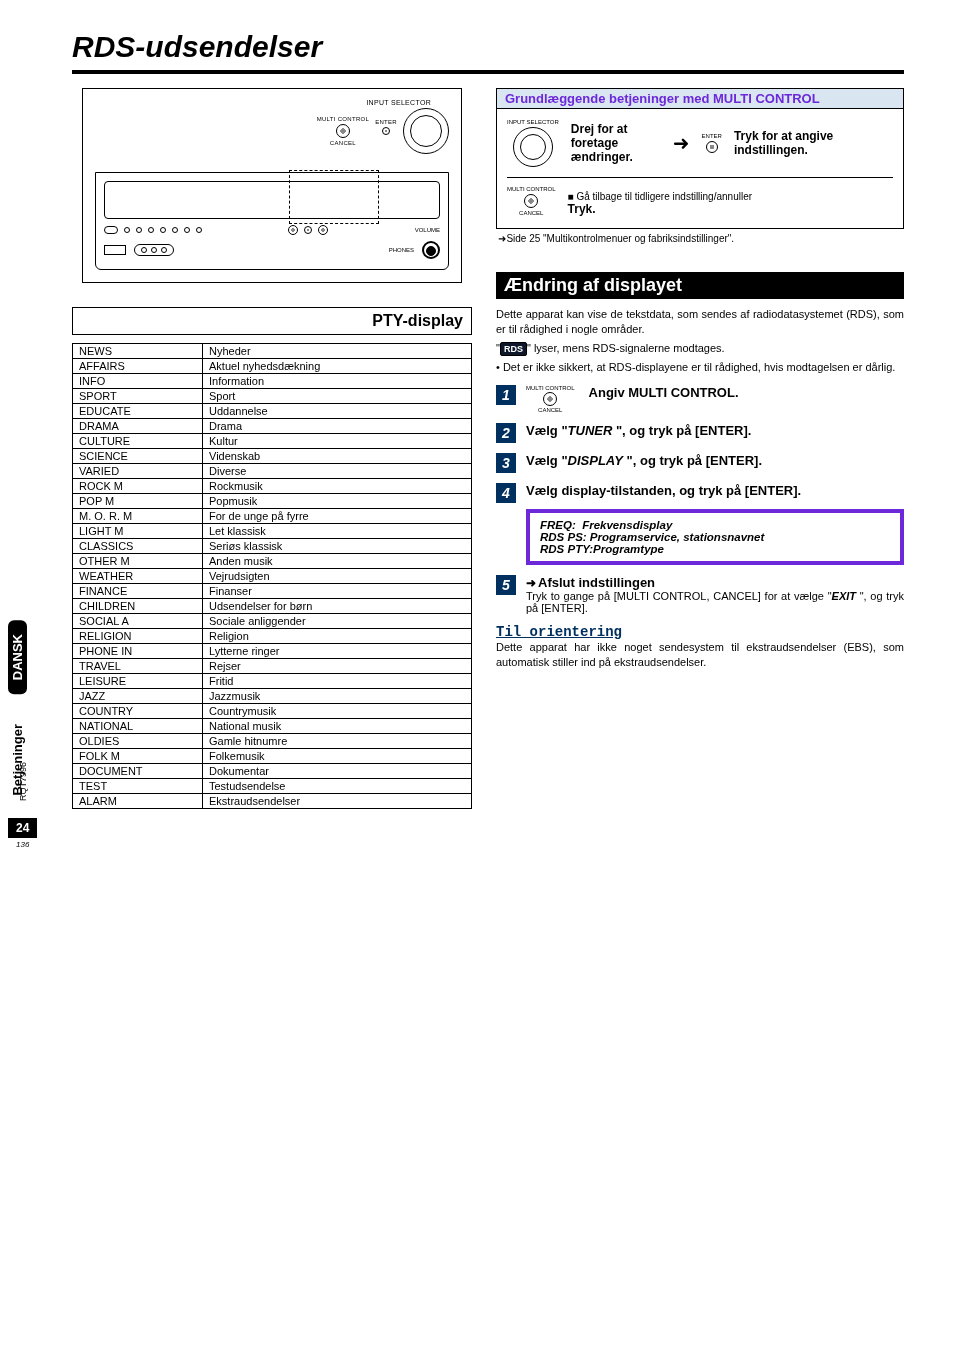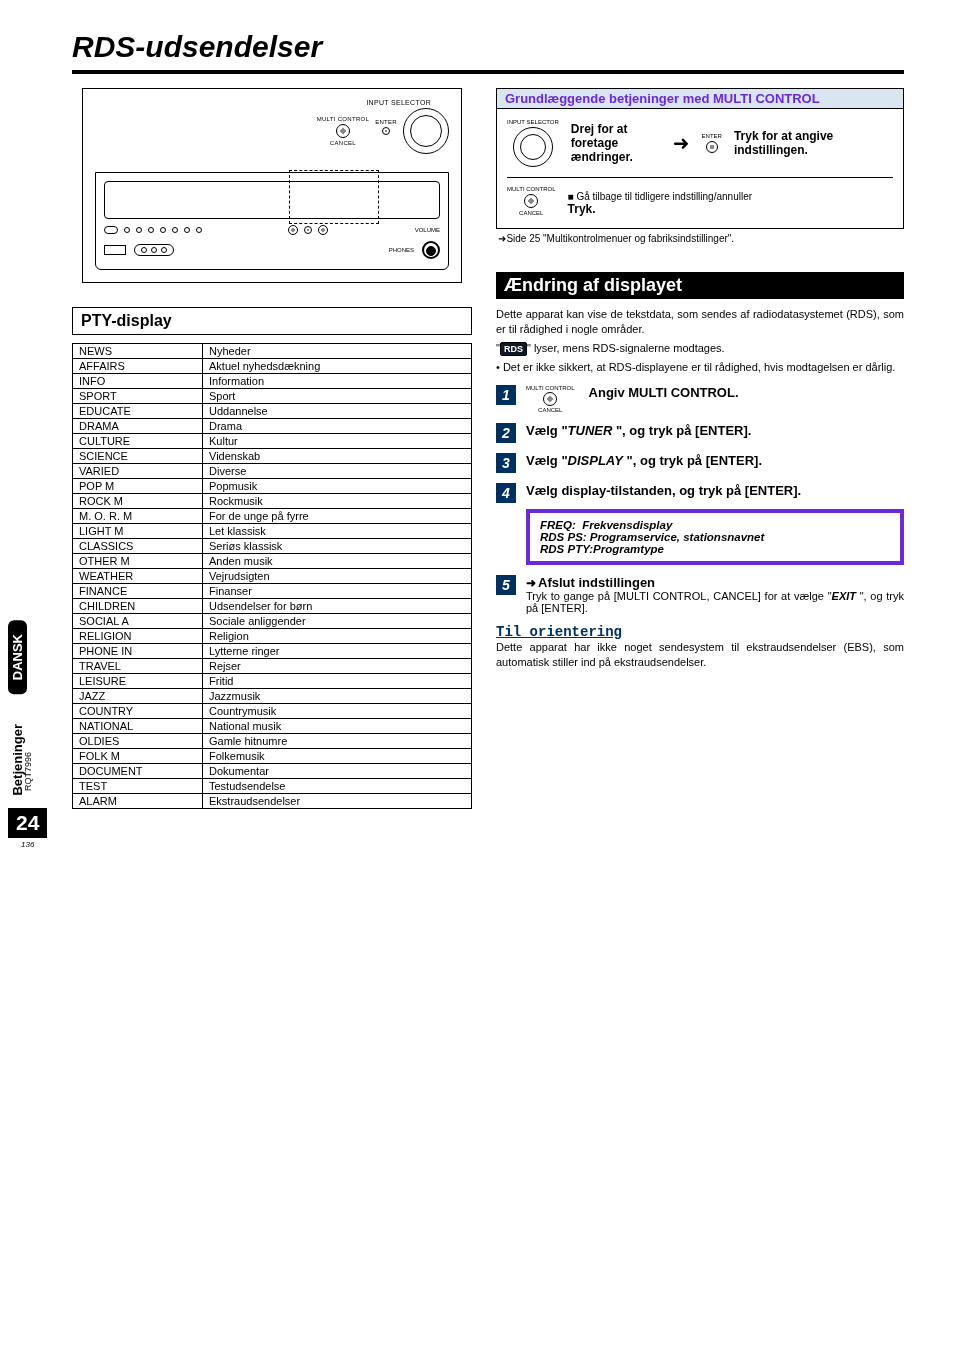--- a/index.html
+++ b/index.html
@@ -27,21 +27,21 @@
   .btn-row { display:flex; align-items:center; gap:6px; font-size:5px; }
   .pill { width:14px; height:8px; border:1px solid #000; border-radius:4px; }
   .dot { width:6px; height:6px; border:1px solid #000; border-radius:50%; }
   .big-jack { width:18px; height:18px; border:2px solid #000; border-radius:50%; margin-left:auto; background:#fff; }
   .big-jack::after{content:"";display:block;width:8px;height:8px;border:1px solid #000;border-radius:50%;margin:3px auto;background:#000;}
   .foot-row { display:flex; align-items:center; gap:8px; margin-top:6px; font-size:5px; }
   .rect-btn { width:22px; height:10px; border:1px solid #000; }
   .three-dots { display:flex; gap:4px; border:1px solid #000; border-radius:10px; padding:2px 6px; }
 
   
-  .section-heading { border:1px solid #000; padding:4px 8px; font-size:16px; font-weight:bold; margin-bottom:8px; background:#fff; }
+  .section-heading { border:1px solid #000; padding:4px 8px; font-size:16px; font-weight:bold; margin-bottom:8px; background:#fff;text-align:right; }
   .pty-table { width:100%; border-collapse:collapse; font-size:11px; }
   .pty-table td { border:1px solid #000; padding:1px 6px; }
   .pty-table td:first-child { width:130px; }
 
   
   .multi-box { border:1px solid #000; margin-bottom:4px; }
   .multi-head { background:#d9e6f2; color:#6d28d9; font-weight:bold; font-size:13px; padding:2px 8px; border-bottom:1px solid #000; }
   .multi-body { padding:10px 10px 12px 10px; }
   .multi-row1 { display:flex; align-items:center; gap:12px; }
   .colstack { display:flex; flex-direction:column; align-items:center; font-size:7px; gap:2px; }
@@ -68,21 +68,21 @@
   .sub-arrow { font-size:12px; margin-right:2px; }
   .orient-head { color:#003060; font-weight:bold; font-size:14px; text-decoration:underline; margin-top:10px;font-family:Liberation Mono, monospace; }
 
   
   .side-tabs { position:absolute; left:8px; top:620px; display:flex; flex-direction:column; gap:16px; align-items:center; }
   .tab { writing-mode:vertical-rl; transform:rotate(180deg); font-weight:bold; font-size:13px; padding:14px 2px; border-radius:6px; }
   .tab-dark { background:#000; color:#fff; }
   .tab-light { background:#fff; color:#000; }
 
   .page-num-box { position:absolute; left:8px; bottom:20px; text-align:center; }
-  .page-num { background:#000; color:#fff; font-weight:bold; font-size:21px; padding:3px 8px; display:inline-block;margin-top:11px; }
+  .page-num { background:#000; color:#fff; font-weight:bold; font-size:12px; padding:3px 8px; display:inline-block;margin-top:11px; }
   .docid { writing-mode:vertical-rl; transform:rotate(180deg); font-size:9px; margin:0 auto 6px auto; display:block; }
   .subpage { font-size:8px; font-style:italic; margin-top:2px; }
 
   em.cmd { font-style:italic; font-weight:bold; }
 </style>
 </head>
 <body>
 
 <h1 class="page-title">RDS-udsendelser</h1>
 <div class="title-rule"></div>
@@ -176,26 +176,26 @@
           </tr>
           <tr>
             <td>SCIENCE</td>
             <td>Videnskab</td>
           </tr>
           <tr>
             <td>VARIED</td>
             <td>Diverse</td>
           </tr>
           <tr>
+            <td>ROCK M</td>
+            <td>Rockmusik</td>
+          </tr>
+          <tr>
             <td>POP M</td>
             <td>Popmusik</td>
-          </tr>
-          <tr>
-            <td>ROCK M</td>
-            <td>Rockmusik</td>
           </tr>
           <tr>
             <td>M. O. R. M</td>
             <td>For de unge på fyrre</td>
           </tr>
           <tr>
             <td>LIGHT M</td>
             <td>Let klassisk</td>
           </tr>
           <tr>

